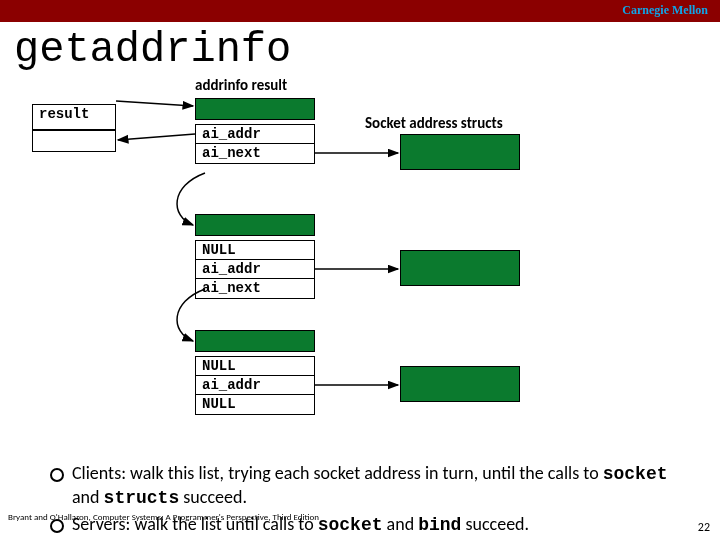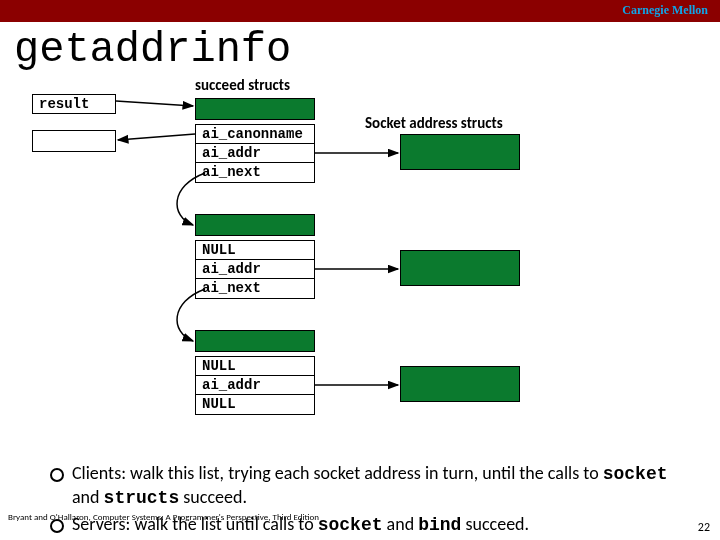--- a/index.html
+++ b/index.html
@@ -26,33 +26,32 @@
 <body>
 
 <div class="header-bar">
   <span class="cmu">Carnegie Mellon</span>
 </div>
 
 <div class="title">getaddrinfo</div>
 
 <div class="canvas">
 
-  <div class="box mono" style="left:32px; top:18px; width:84px; height:20px; padding:1px 6px;">
+  <div class="box mono" style="left:32px; top:28px; width:84px; height:26px; padding:1px 6px;">
     <span>result</span>
   </div>
 
   <div class="box" style="left:32px; top:54px; width:84px; height:22px;"></div>
 
-  <div class="lbl" style="left:195px; top:0px; font-size:15px;">succeed structs</div>
+  <div class="lbl" style="left:195px; top:0px; font-size:15px;">addrinfo result</div>
 
   <div class="lbl" style="left:365px; top:38px; font-size:15px;">Socket address structs</div>
 
   <div class="box" style="left:195px; top:22px; width:120px; height:22px; background:#0b7a2e;"></div>
   <div class="box mono" style="left:195px; top:48px; width:120px;">
-    <div class="row">ai_canonname</div>
     <div class="row">ai_addr</div>
     <div class="row">ai_next</div>
   </div>
   <div class="box sock" style="left:400px; top:58px; width:120px; height:36px;"></div>
 
   <div class="box" style="left:195px; top:138px; width:120px; height:22px; background:#0b7a2e;"></div>
   <div class="box mono" style="left:195px; top:164px; width:120px;">
     <div class="row">NULL</div>
     <div class="row">ai_addr</div>
     <div class="row">ai_next</div>

